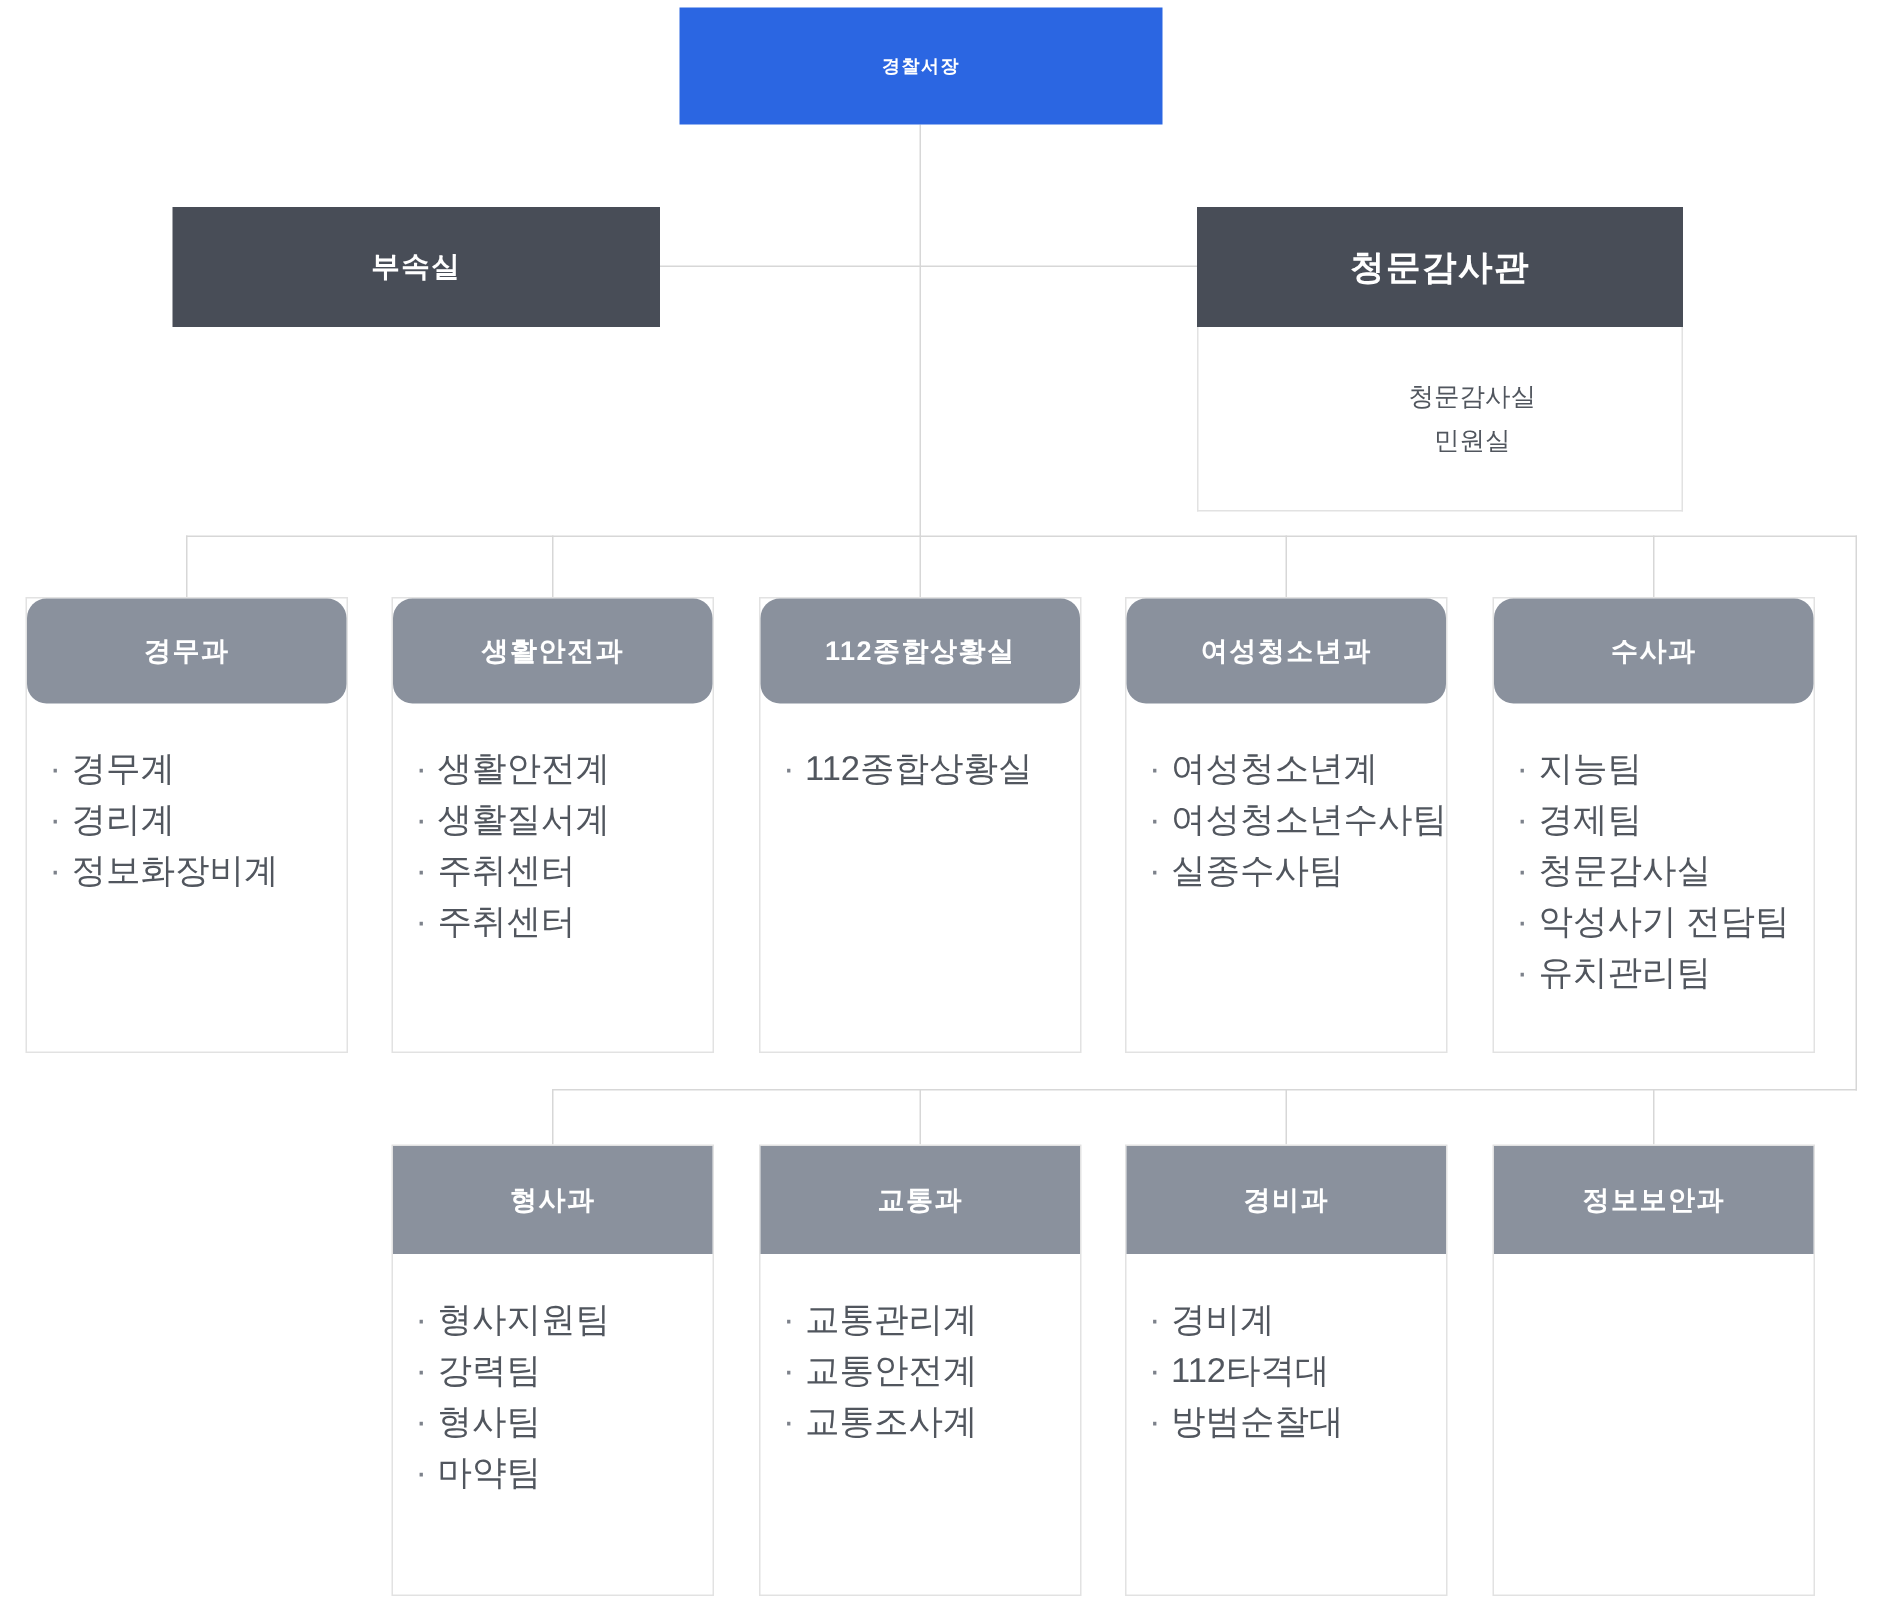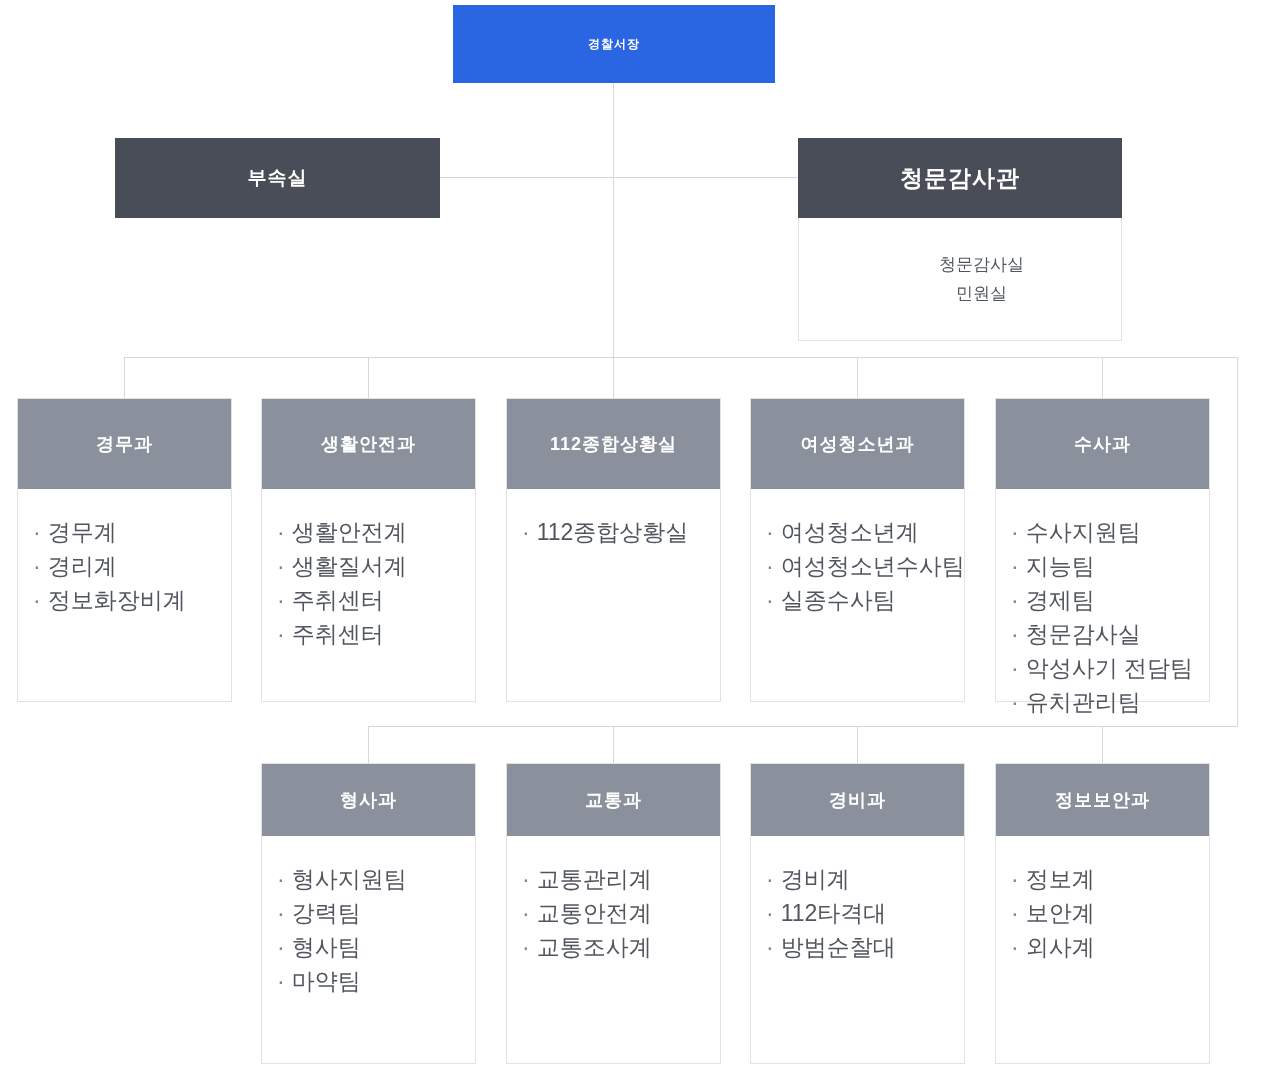--- a/index.html
+++ b/index.html
@@ -37,21 +37,21 @@
     position:absolute; width:215px; box-sizing:border-box;
     background:#ffffff; border:1px solid #e2e2e2;
   }
   .dept.r3 { top:398px; height:304px; }
   .dept.r4 { top:763px; height:301px; }
   .dept .hd {
     background:#8a919d; color:#ffffff;
     display:flex; align-items:center; justify-content:center;
     font-size:18px; font-weight:bold; letter-spacing:1px;
   }
-  .dept.r3 .hd { height:90px; }
+  .dept.r3 .hd { height:70px;border-radius:13px; }
   .dept.r4 .hd { height:72px; }
   .dept ul { list-style:none; margin:0; padding:26px 8px 0 15px; }
   .dept li { font-size:23px; line-height:34px; color:#51565e; white-space:nowrap; }
   .dept li::before { content:"\00B7"; margin-right:7px; color:#7d828b; }
 </style>
 </head>
 <body>
 
 <div class="stage">
 
@@ -129,21 +129,20 @@
       <li>여성청소년수사팀</li>
       <li>실종수사팀</li>
     </ul>
   </div>
 
   <div class="dept r3" style="left:995px">
     <div class="hd">
         <span>수사과</span>
       </div>
     <ul>
-      <li>수사지원팀</li>
       <li>지능팀</li>
       <li>경제팀</li>
       <li>청문감사실</li>
       <li>악성사기 전담팀</li>
       <li>유치관리팀</li>
     </ul>
   </div>
 
   <div class="dept r4" style="left:261px">
     <div class="hd">
@@ -176,20 +175,15 @@
       <li>경비계</li>
       <li>112타격대</li>
       <li>방범순찰대</li>
     </ul>
   </div>
 
   <div class="dept r4" style="left:995px">
     <div class="hd">
         <span>정보보안과</span>
       </div>
-    <ul>
-      <li>정보계</li>
-      <li>보안계</li>
-      <li>외사계</li>
-    </ul>
   </div>
 
 </div>
 
 </body></html>

